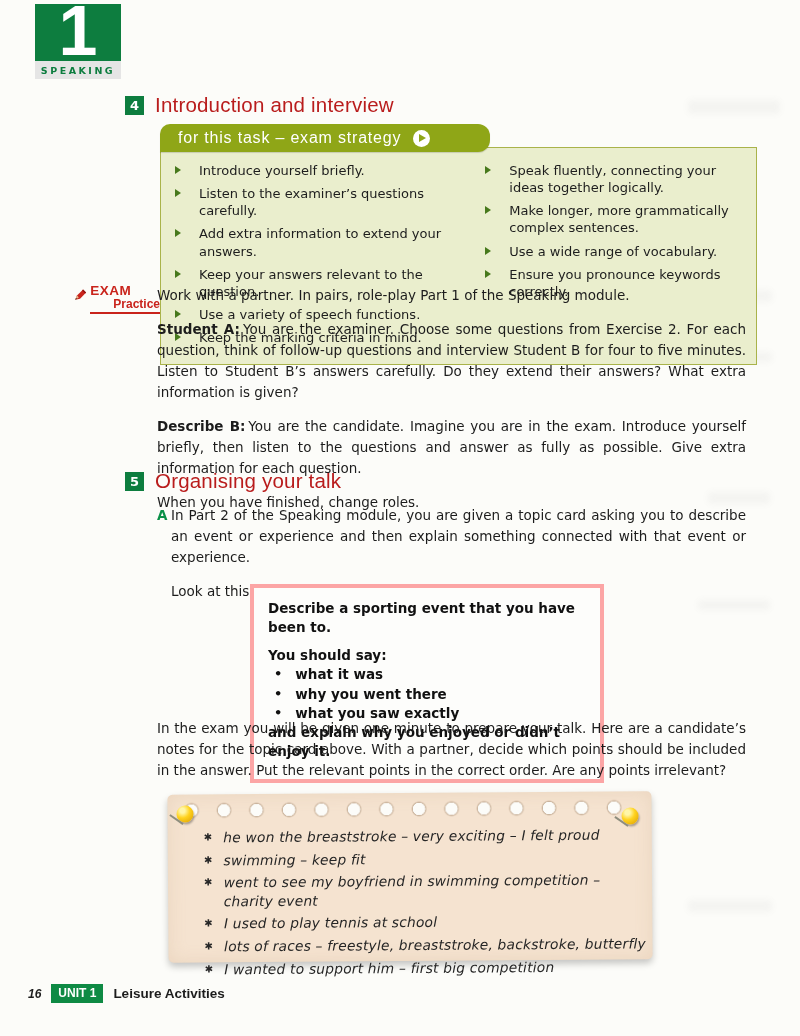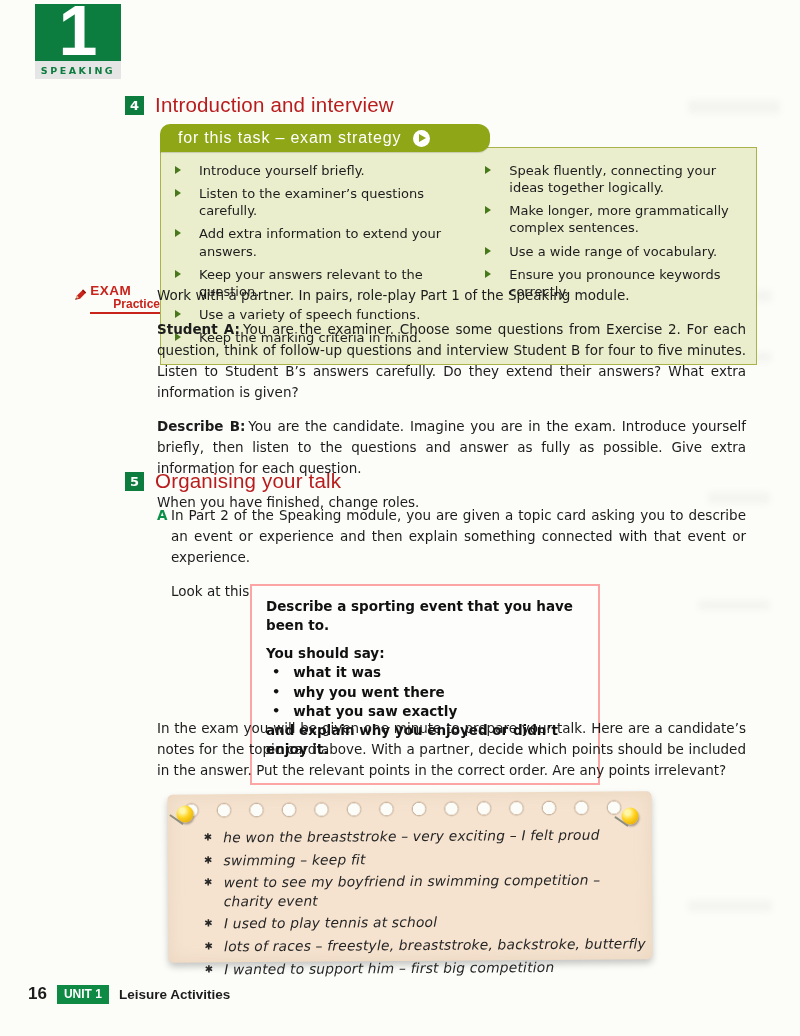--- a/index.html
+++ b/index.html
@@ -72,21 +72,21 @@
   
   .textcol{position:absolute; width:589px; font-size:13.5px; line-height:1.56;}
   .textcol p{margin:0 0 13px 0; text-align:justify;}
   b.lead{margin-right:3px;}
   .lettered{position:relative; padding-left:14px;}
   .letter-a{position:absolute; left:0; top:0; color:#0a9048; font-weight:bold;}
   .indent{padding-left:14px;}
   
   .topic-card{
     position:absolute; left:250px; top:584px; width:318px;
-    background:#fdfdfb; border:2px solid #fca5a5; padding:11px 14px 24px 14px;
+    background:#fdfdfb; border:4px solid #fca5a5; padding:11px 14px 18px 14px;
     font-size:13.5px; font-weight:bold; color:#111; line-height:1.42;
   }
   .topic-card .tc-title{margin-bottom:9px;}
   .topic-card ul{margin:0; padding:0 0 0 6px; list-style:none;}
   .topic-card li{display:flex; gap:13px;}
   .topic-card li .dot{font-size:13px;}
   
   .notepad{
     position:absolute; left:168px; top:793px; width:484px; height:168px;
     background:#f5e3d0; border-radius:5px;
@@ -107,21 +107,21 @@
   .pin-right{right:13px; top:16px;}
   .notes{margin:34px 0 0 36px; padding:0; list-style:none;}
   .notes li{
     display:flex; gap:11px; margin-bottom:4.5px;
     font-family:"DejaVu Sans", sans-serif; font-style:italic;
     font-size:13.8px; letter-spacing:0.2px; color:#262626; line-height:1.32;
   }
   .notes .star{font-style:normal; font-size:10px; margin-top:2px;}
   
   .footer{position:absolute; left:28px; top:984px; display:flex; align-items:center; gap:10px;}
-  .footer .pnum{font-weight:bold; font-size:17px; font-family:"Liberation Sans",sans-serif;}
+  .footer .pnum{font-weight:bold; font-size:12px; font-family:"Liberation Sans",sans-serif;font-style:italic;}
   .footer .ubox{background:#0e8a44; color:#fff; font-weight:bold; font-size:12px;
     padding:2px 7px 3px 7px; font-family:"Liberation Sans",sans-serif;}
   .footer .utitle{font-weight:bold; font-size:13.5px; font-family:"Liberation Sans",sans-serif;}
   
   .ghost{position:absolute; background:#777; opacity:0.06; filter:blur(3px); border-radius:3px;}
 </style>
 </head>
 <body>
 
 <div id="page">

